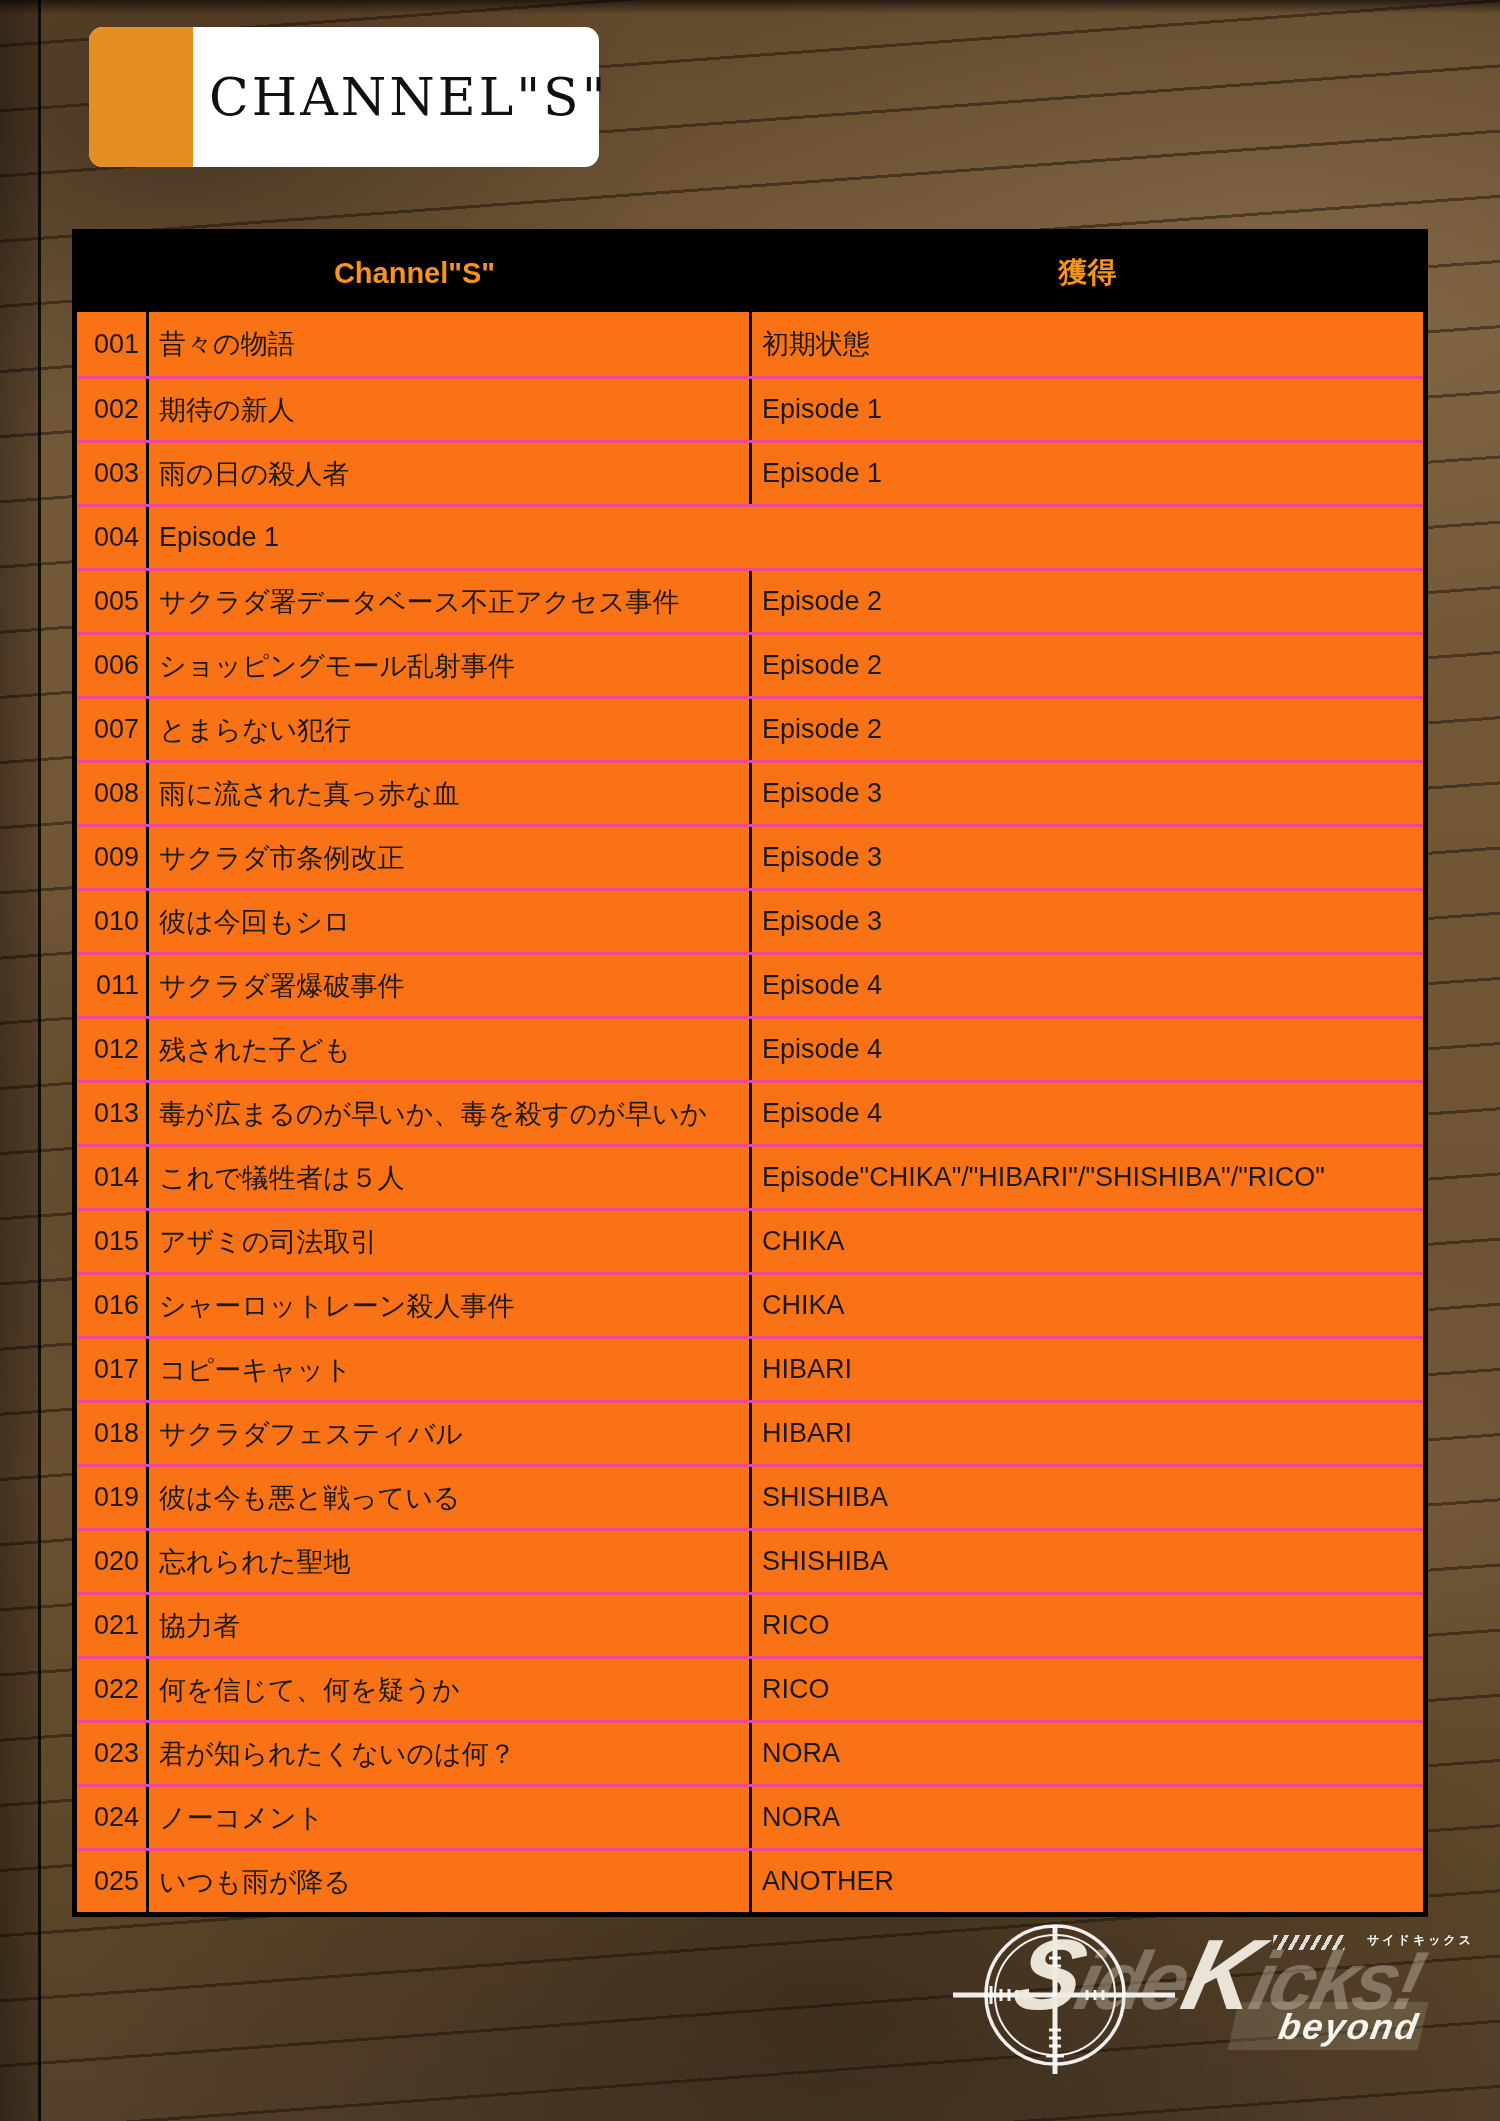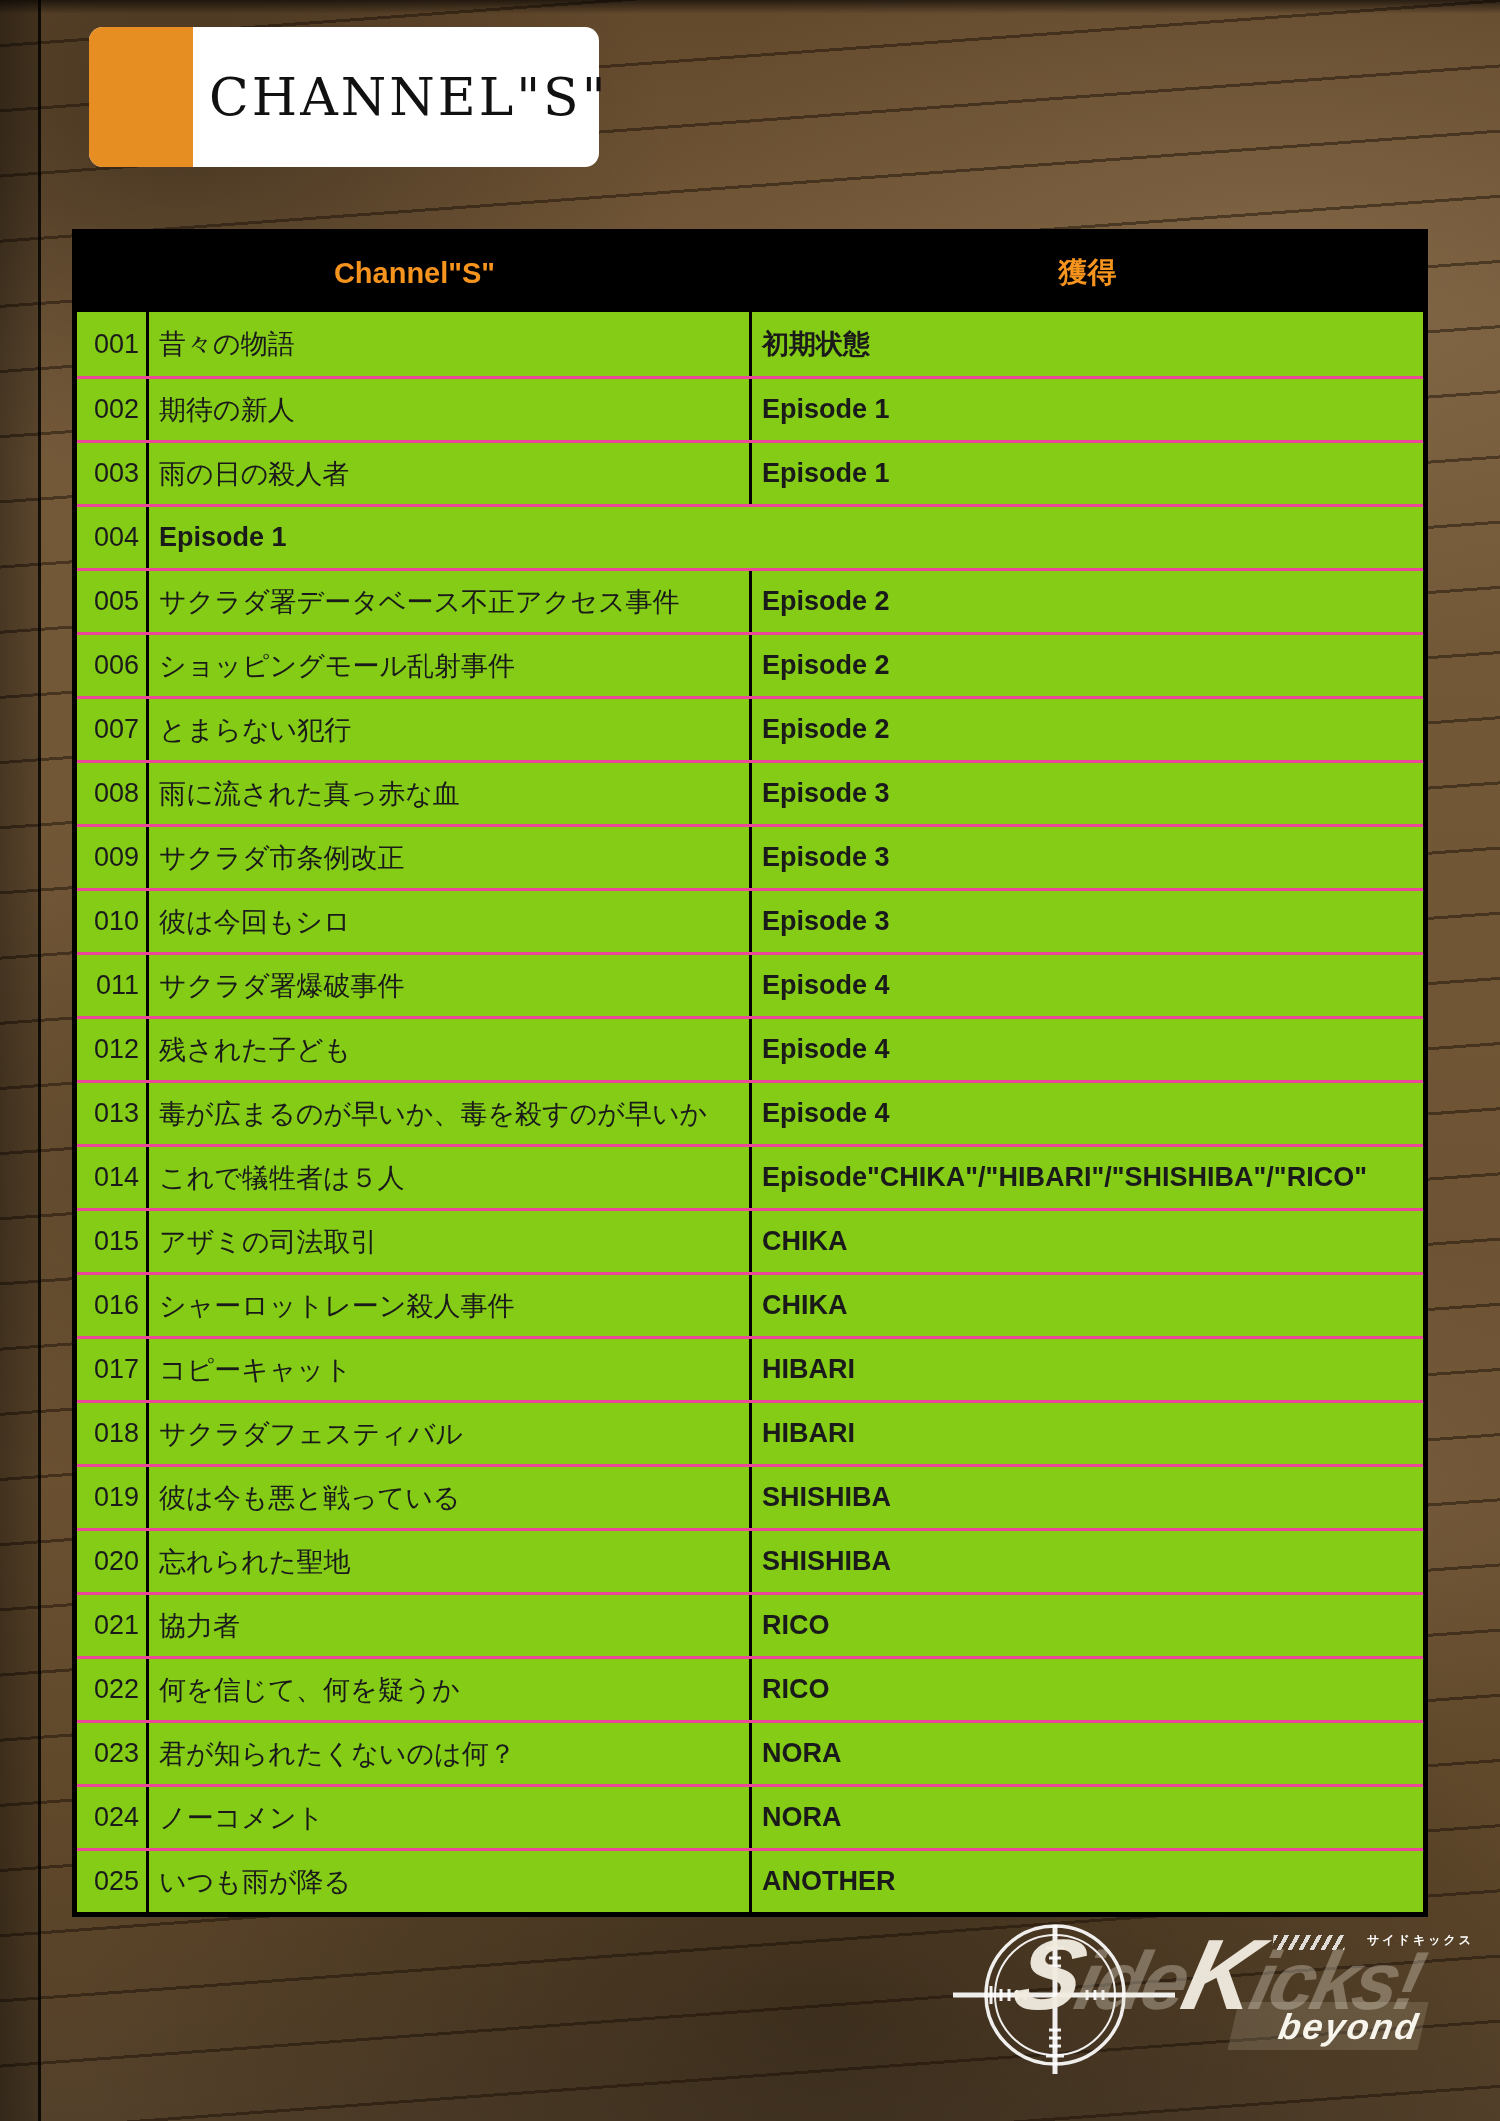--- a/index.html
+++ b/index.html
@@ -35,26 +35,26 @@
   .title-text { position:absolute; left:120px; top:0; height:140px; display:flex; align-items:center;
     font-family:"DejaVu Serif", serif; font-size:52px; letter-spacing:3px; color:#111; white-space:nowrap; }
 
   
   .atable { position:absolute; left:72px; top:229px; width:1356px;
     border:5px solid #000; background:#fff; z-index:3; }
   .thead { display:flex; height:78px; background:#000; align-items:center;
     color:#f6941d; font-weight:bold; font-size:29px; }
   .thead .hc1 { width:675px; text-align:center; }
   .thead .hc2 { flex:1; text-align:center; }
-  .trow { display:flex; height:64px; background:#84cc16; }
+  .trow { display:flex; height:64px; background:#f97316; }
   .trow + .trow { border-top:3px solid #ec4899; }
   .cell { display:flex; align-items:center; font-size:27px; color:#1a1a1a; overflow:hidden; white-space:nowrap; }
   .c-no { width:72px; border-right:3px solid #000; justify-content:flex-end; padding-right:7px; }
   .c-title { width:603px; border-right:3px solid #000; padding-left:10px; }
-  .c-unlock { flex:1; padding-left:10px;font-weight:bold; }
+  .c-unlock { flex:1; padding-left:10px; }
 
   
   .logo { position:absolute; left:935px; top:1922px; width:545px; height:199px; z-index:3; }
   .scope { position:absolute; left:0; top:0; }
   .brand { position:absolute; left:82px; top:2px; transform:skewX(-13deg);
     font-style:italic; font-weight:bold; white-space:nowrap; line-height:1; }
   .brand span { display:inline-block; vertical-align:baseline; letter-spacing:-4px; }
   .b-bright { font-size:100px; color:rgba(240,234,223,.96); }
   .b-faded  { font-size:82px;  color:rgba(233,225,210,.34); }
   .beyond-band { position:absolute; left:298px; top:80px; width:190px; height:48px;

